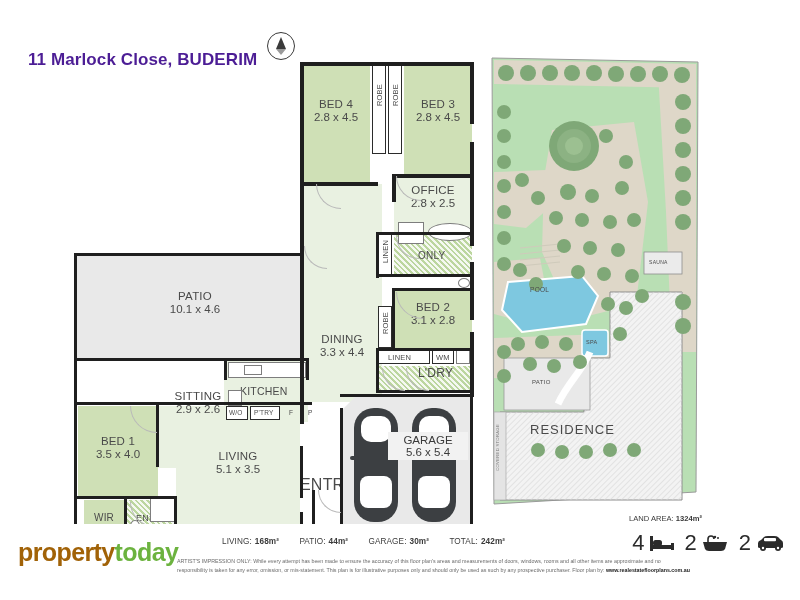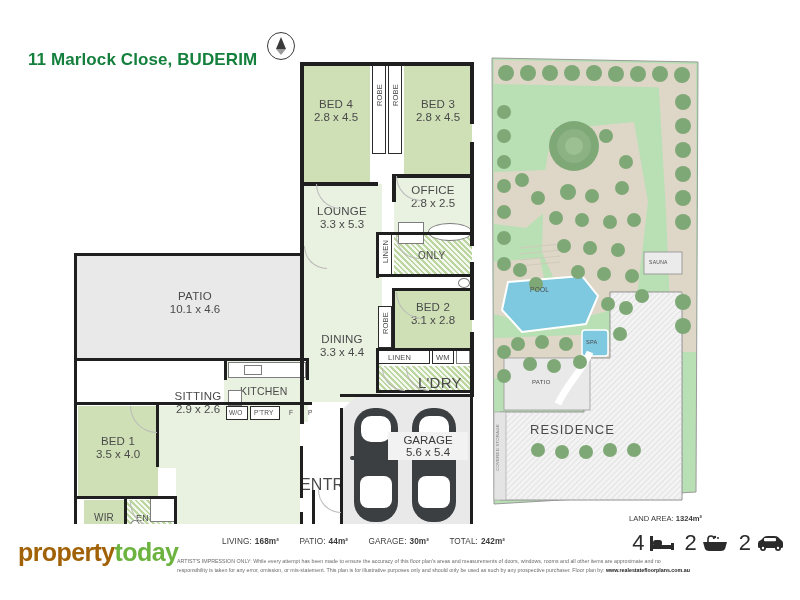--- a/index.html
+++ b/index.html
@@ -5,21 +5,21 @@
   html,body{margin:0;padding:0;}
   body{
     width:800px;height:600px;background:#ffffff;
     font-family:"Liberation Sans", sans-serif;
     color:#3a3a3a;overflow:hidden;position:relative;
   }
   .sheet{position:absolute;inset:0;}
 
   
   .header{position:absolute;left:28px;top:22px;display:flex;align-items:center;gap:10px;}
-  .title{font-size:17px;font-weight:bold;color:#15803d;letter-spacing:.1px;white-space:nowrap;margin-top:28px;}
+  .title{font-size:17px;font-weight:bold;color:#4c1d95;letter-spacing:.1px;white-space:nowrap;margin-top:28px;}
   .compass{width:26px;height:26px;border:1.6px solid #3a3a3a;border-radius:50%;position:relative;}
   .compass .nrt{position:absolute;left:50%;top:4px;transform:translateX(-50%);
     width:0;height:0;border-left:5px solid transparent;border-right:5px solid transparent;border-bottom:12px solid #3a3a3a;}
   .compass .nlb{position:absolute;left:50%;bottom:4px;transform:translateX(-50%);
     width:0;height:0;border-left:5px solid transparent;border-right:5px solid transparent;border-top:6px solid #9a9a9a;}
 
   
   .plan{position:absolute;left:0;top:50px;width:800px;height:470px;}
 
   .room{position:absolute;box-sizing:border-box;}
@@ -105,24 +105,20 @@
     <div class="room fill-white" style="left:388px;top:14px;width:14px;height:90px;border:1px solid #2b2b2b;"></div>
     <div class="lbl-sm vert" style="position:absolute;left:391px;top:34px;">ROBE</div>
 
     <div class="room fill-bed" style="left:404px;top:14px;width:68px;height:120px;"></div>
     <div class="lbl" style="left:405px;top:48px;width:66px;">
       <span class="n">BED 3</span>
       <span class="d">2.8 x 4.5</span>
     </div>
 
     <div class="room fill-live" style="left:302px;top:134px;width:80px;height:122px;"></div>
-    <div class="lbl" style="left:302px;top:155px;width:80px;">
-      <span class="n">LOUNGE</span>
-      <span class="d">3.3 x 5.3</span>
-    </div>
 
     <div class="room fill-live" style="left:394px;top:126px;width:78px;height:58px;"></div>
     <div class="lbl" style="left:394px;top:134px;width:78px;">
       <span class="n">OFFICE</span>
       <span class="d">2.8 x 2.5</span>
     </div>
 
     <div class="room fill-white" style="left:378px;top:184px;width:14px;height:42px;border:1px solid #2b2b2b;"></div>
     <div class="lbl-sm vert" style="position:absolute;left:381px;top:190px;">LINEN</div>
 
@@ -149,21 +145,21 @@
     </div>
 
     <div class="room fill-white" style="left:378px;top:300px;width:52px;height:14px;border:1px solid #2b2b2b;"></div>
     <div class="lbl-sm" style="position:absolute;left:388px;top:303px;">LINEN</div>
 
     <div class="room fill-white" style="left:432px;top:300px;width:22px;height:14px;border:1px solid #2b2b2b;"></div>
     <div class="lbl-sm" style="position:absolute;left:436px;top:303px;">WM</div>
     <div class="fixture" style="left:456px;top:300px;width:14px;height:14px;"></div>
 
     <div class="room fill-wet hatch" style="left:378px;top:316px;width:94px;height:26px;"></div>
-    <div class="lbl-sm" style="position:absolute;left:418px;top:324px;font-size:15px;">L'DRY</div>
+    <div class="lbl-sm" style="position:absolute;left:418px;top:316px;font-size:12px;">L'DRY</div>
 
     <div class="room fill-live" style="left:224px;top:310px;width:84px;height:62px;"></div>
     <div class="lbl-sm" style="position:absolute;left:240px;top:335px;font-size:10.5px;">KITCHEN</div>
 
     <div class="fixture" style="left:228px;top:312px;width:78px;height:16px;"></div>
     <div class="fixture" style="left:244px;top:315px;width:18px;height:10px;"></div>
     <div class="fixture" style="left:228px;top:340px;width:14px;height:16px;"></div>
 
     <div class="room fill-live" style="left:158px;top:356px;width:72px;height:62px;"></div>
     <div class="lbl" style="left:156px;top:340px;width:84px;">
@@ -187,20 +183,24 @@
     <div class="room fill-bed" style="left:84px;top:450px;width:42px;height:34px;"></div>
     <div class="lbl-sm" style="position:absolute;left:94px;top:462px;font-size:10px;">WIR</div>
 
     <div class="room fill-wet hatch" style="left:126px;top:450px;width:50px;height:40px;"></div>
     <div class="lbl-sm" style="position:absolute;left:136px;top:463px;font-size:9px;">ENS</div>
     <div class="fixture" style="left:150px;top:448px;width:26px;height:24px;"></div>
     <div class="fixture fx-round" style="left:130px;top:470px;width:10px;height:12px;"></div>
     <div class="fixture fx-oval" style="left:158px;top:474px;width:14px;height:8px;"></div>
 
     <div class="room fill-live" style="left:176px;top:372px;width:124px;height:108px;"></div>
+    <div class="lbl" style="left:176px;top:400px;width:124px;">
+      <span class="n">LIVING</span>
+      <span class="d">5.1 x 3.5</span>
+    </div>
 
     <div class="lbl-sm" style="position:absolute;left:300px;top:426px;font-size:16px;">ENTRY</div>
 
     <div class="room fill-grey" style="left:342px;top:346px;width:130px;height:134px;clip-path:polygon(14px 0,100% 0,100% 100%,0 100%,0 14px);"></div>
 
     <svg class="car" style="left:350px;top:352px;" width="52" height="126" viewBox="0 0 52 126">
       <g fill="#3c3f42">
         <rect x="4" y="6" width="44" height="114" rx="20"></rect>
       </g>
       <g fill="#ffffff">

